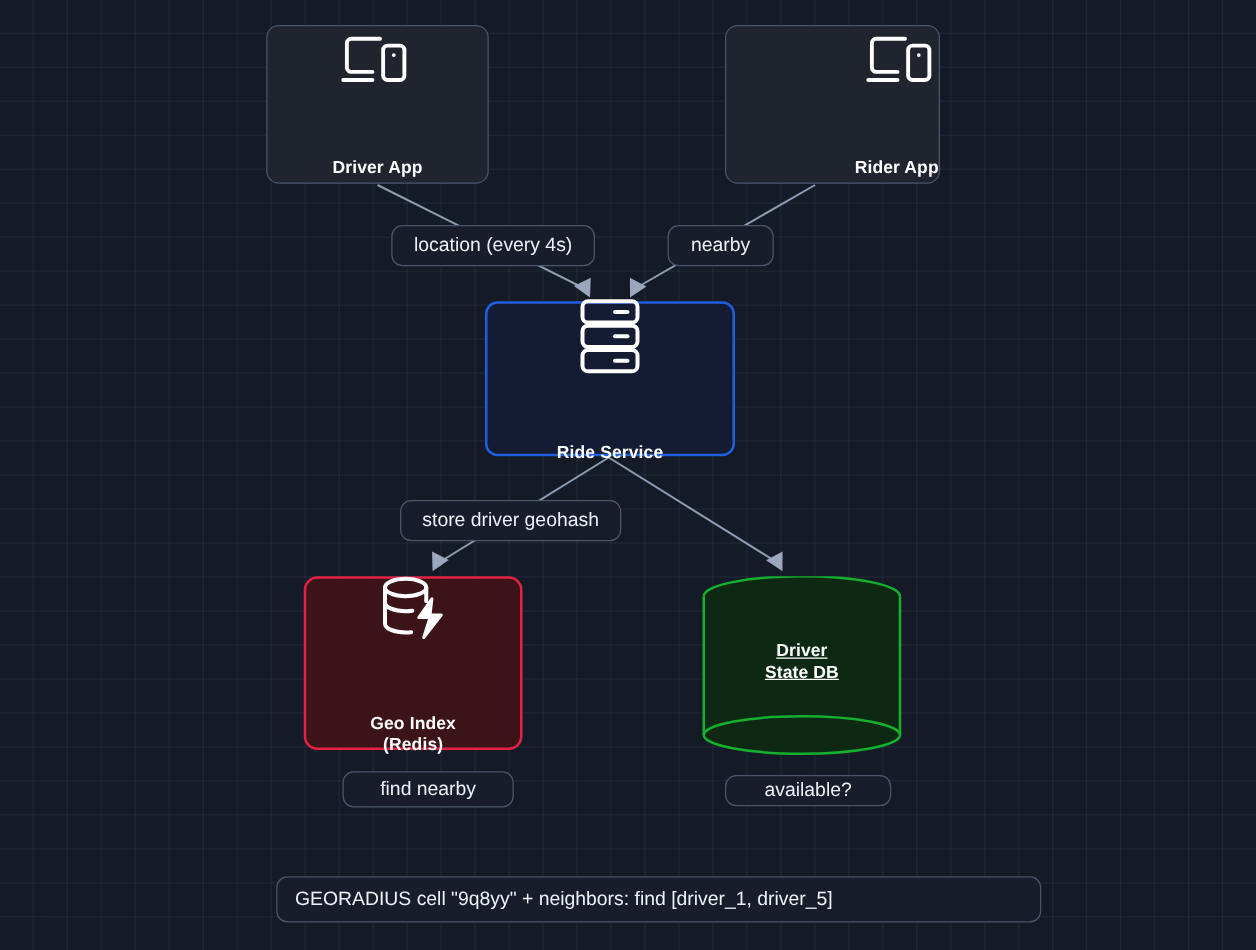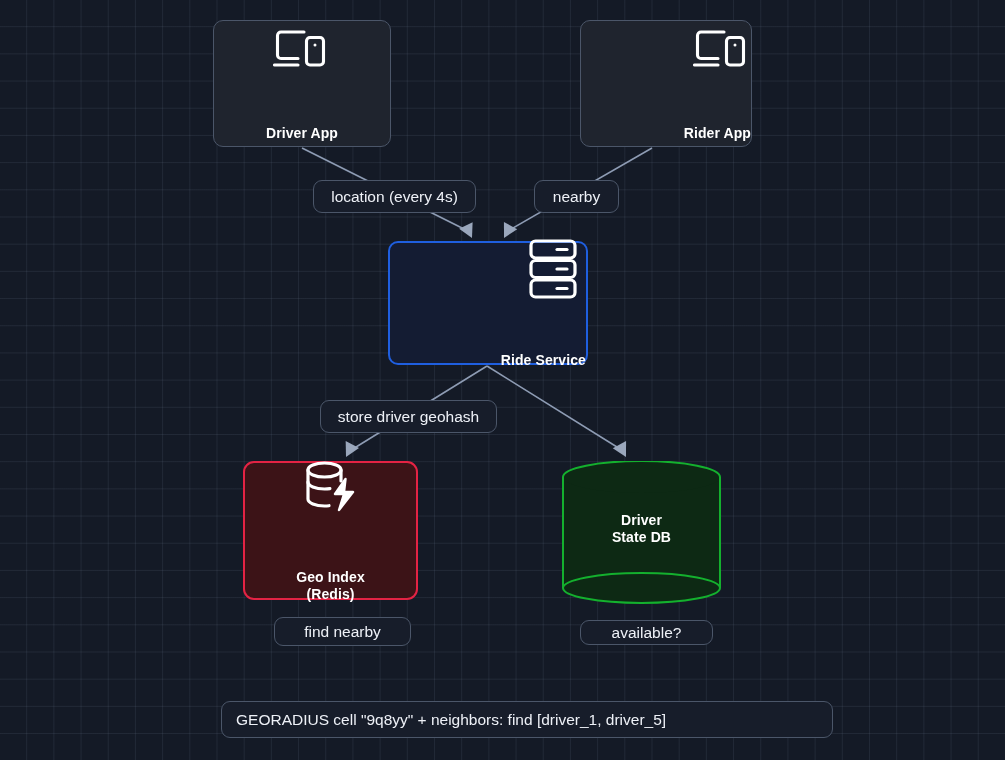--- a/index.html
+++ b/index.html
@@ -73,20 +73,21 @@
   
   .node.store {
     background: #3c1317;
     border: 2.6px solid #e42344;
   }
 
   
   .node.cylinder {
     background: transparent;
     border: none;
+    text-decoration: underline;
   }
   .node.cylinder svg { position: absolute; inset: 0; }
   .node.cylinder .node-label { position: relative; z-index: 2; }
 
   
   .edge-label {
     position: absolute;
     z-index: 3;
     display: flex;
     align-items: center;
@@ -155,21 +156,21 @@
       <svg width="58" height="48" viewBox="0 0 58 48" xmlns="http://www.w3.org/2000/svg" fill="none" stroke="#ffffff" stroke-width="3.1" stroke-linecap="round" stroke-linejoin="round">
         <path d="M31 6 H8 a3.5 3.5 0 0 0 -3.5 3.5 V29 a3.5 3.5 0 0 0 3.5 3.5 H25"></path>
         <path d="M1.5 39 H25"></path>
         <rect x="33.5" y="11.5" width="17" height="27.5" rx="3.5"></rect>
         <circle cx="42" cy="19" r="1.5" fill="#ffffff" stroke="none"></circle>
       </svg>
     </span>
     <span class="node-label">Rider App</span>
   </div>
 
-  <div class="node service" style="left:388px; top:241px; width:200px; height:124px;align-items:flex-end;">
+  <div class="node service" style="left:388px; top:241px; width:200px; height:124px;">
     <span class="node-icon">
       <svg width="66" height="64" viewBox="0 0 66 64" xmlns="http://www.w3.org/2000/svg" fill="none" stroke="#ffffff" stroke-width="3.2" stroke-linecap="round" stroke-linejoin="round">
         <rect x="11" y="4" width="44" height="17" rx="4.5"></rect>
         <rect x="11" y="23.5" width="44" height="17" rx="4.5"></rect>
         <rect x="11" y="43" width="44" height="17" rx="4.5"></rect>
         <path d="M37 12.5 H47"></path>
         <path d="M37 32 H47"></path>
         <path d="M37 51.5 H47"></path>
       </svg>
     </span>

